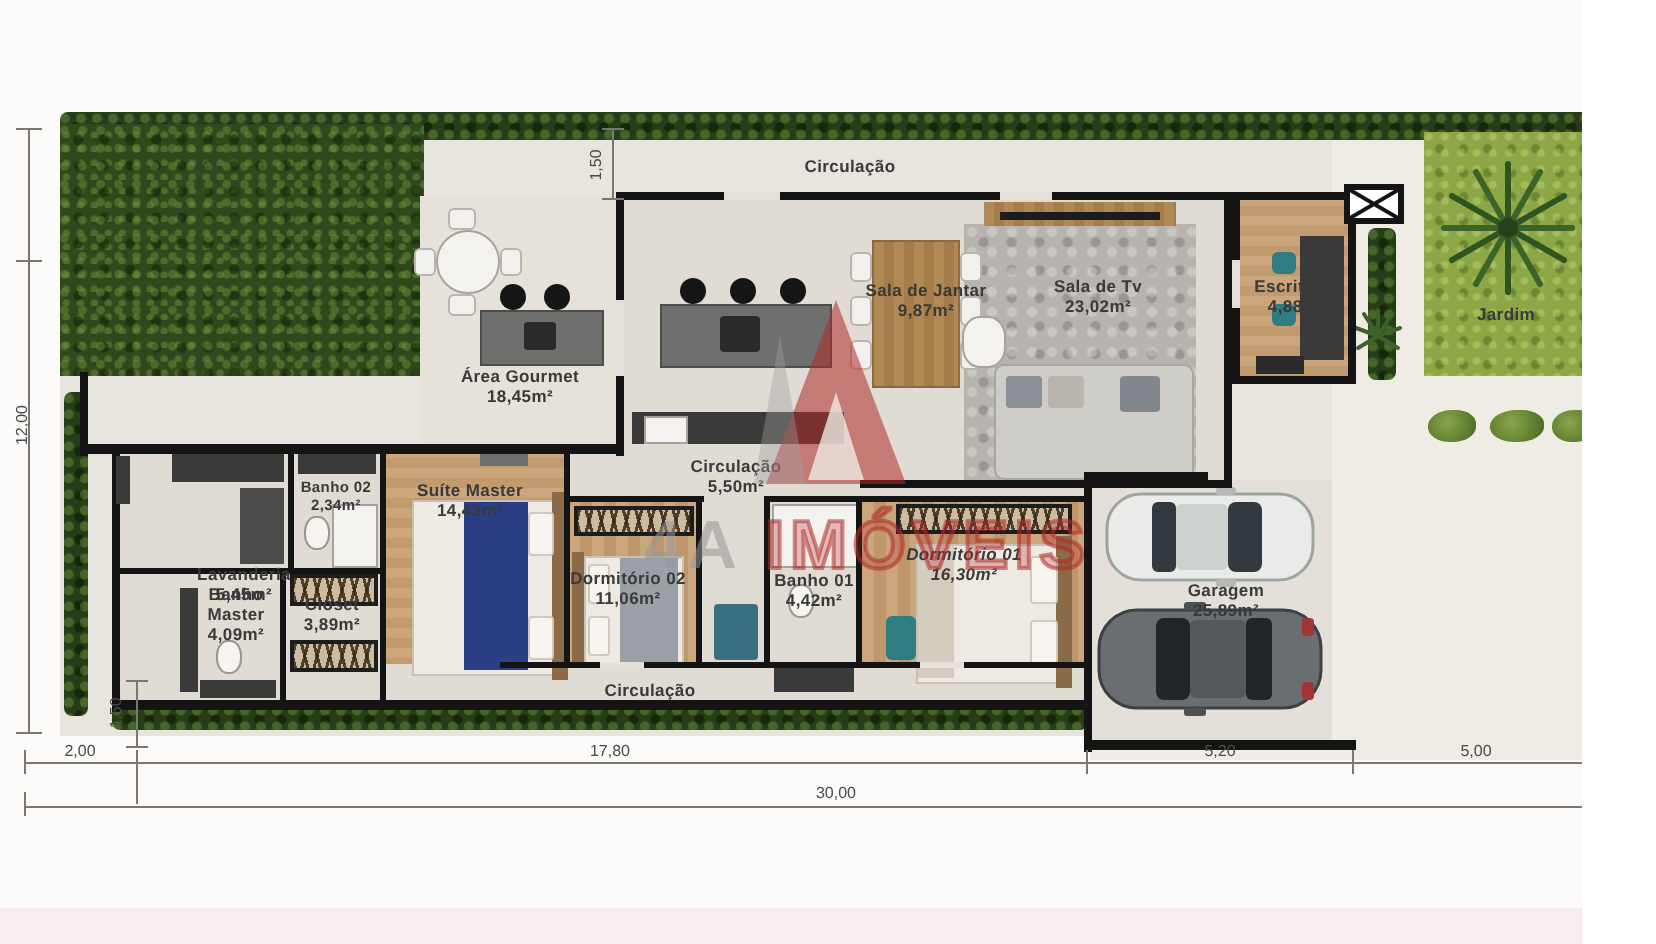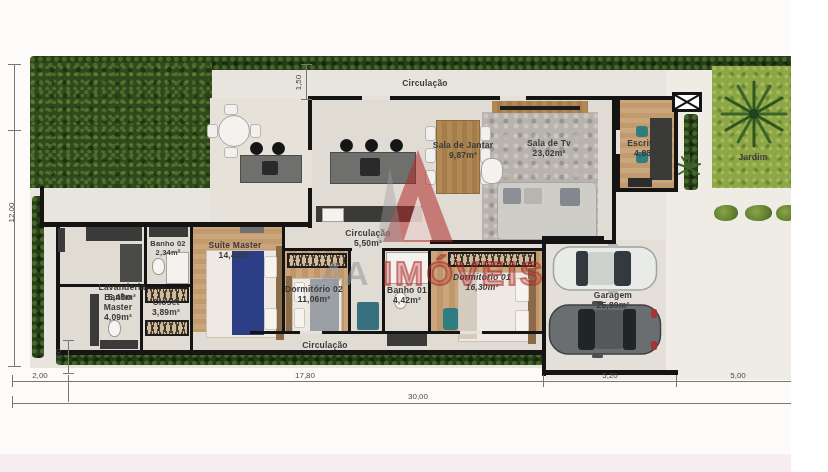--- a/index.html
+++ b/index.html
@@ -256,20 +256,24 @@
     <rect x="30" y="9" width="17" height="41" rx="4" fill="#202528"></rect>
     <rect x="47" y="10" width="28" height="39" rx="3" fill="#55585a"></rect>
     <rect x="75" y="9" width="13" height="41" rx="3" fill="#202528"></rect>
     <rect x="103" y="9" width="6" height="9" rx="2" fill="#a23636"></rect>
     <rect x="103" y="41" width="6" height="9" rx="2" fill="#a23636"></rect>
   </svg>
 
   <div class="lbl" style="left:380px;top:78px;width:90px;">
     <span>Circulação</span>
     </div>
+  <div class="lbl" style="left:215px;top:183px;width:90px;z-index:31;">
+    <span>Área Gourmet</span>
+    <span>18,45m²</span>
+    </div>
   <div class="lbl" style="left:415px;top:140px;width:96px;">
     <span>Sala de Jantar</span>
     <span>9,87m²</span>
     </div>
   <div class="lbl" style="left:505px;top:138px;width:88px;">
     <span>Sala de Tv</span>
     <span>23,02m²</span>
     </div>
   <div class="lbl" style="left:617px;top:138px;width:62px;">
     <span>Escritório</span>

